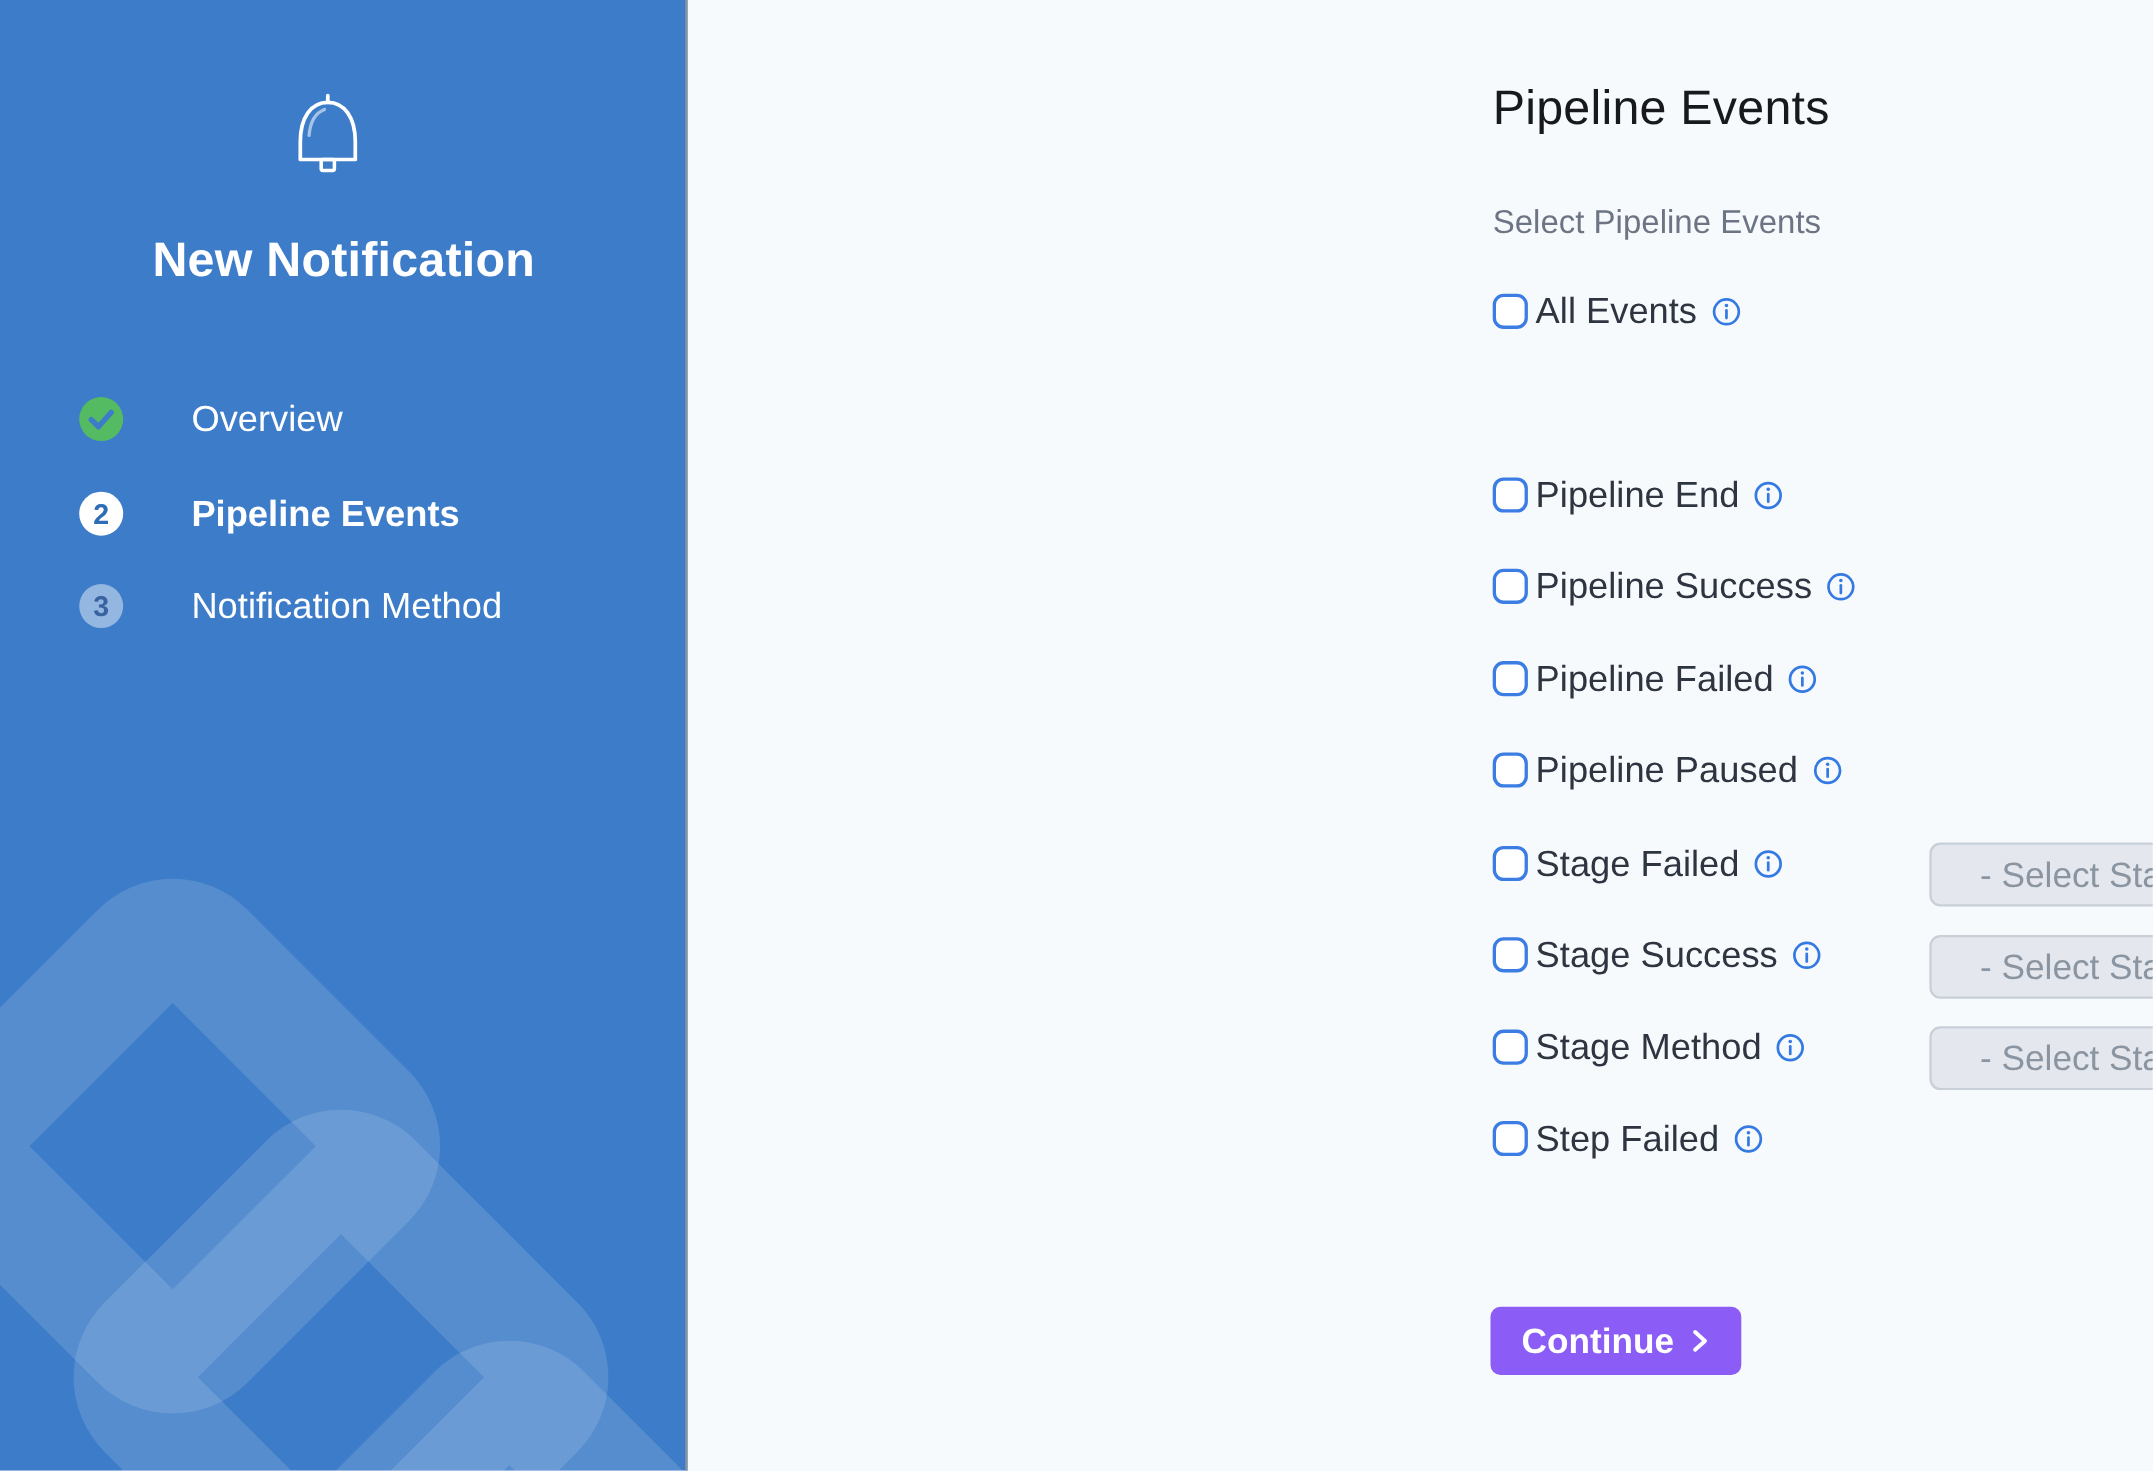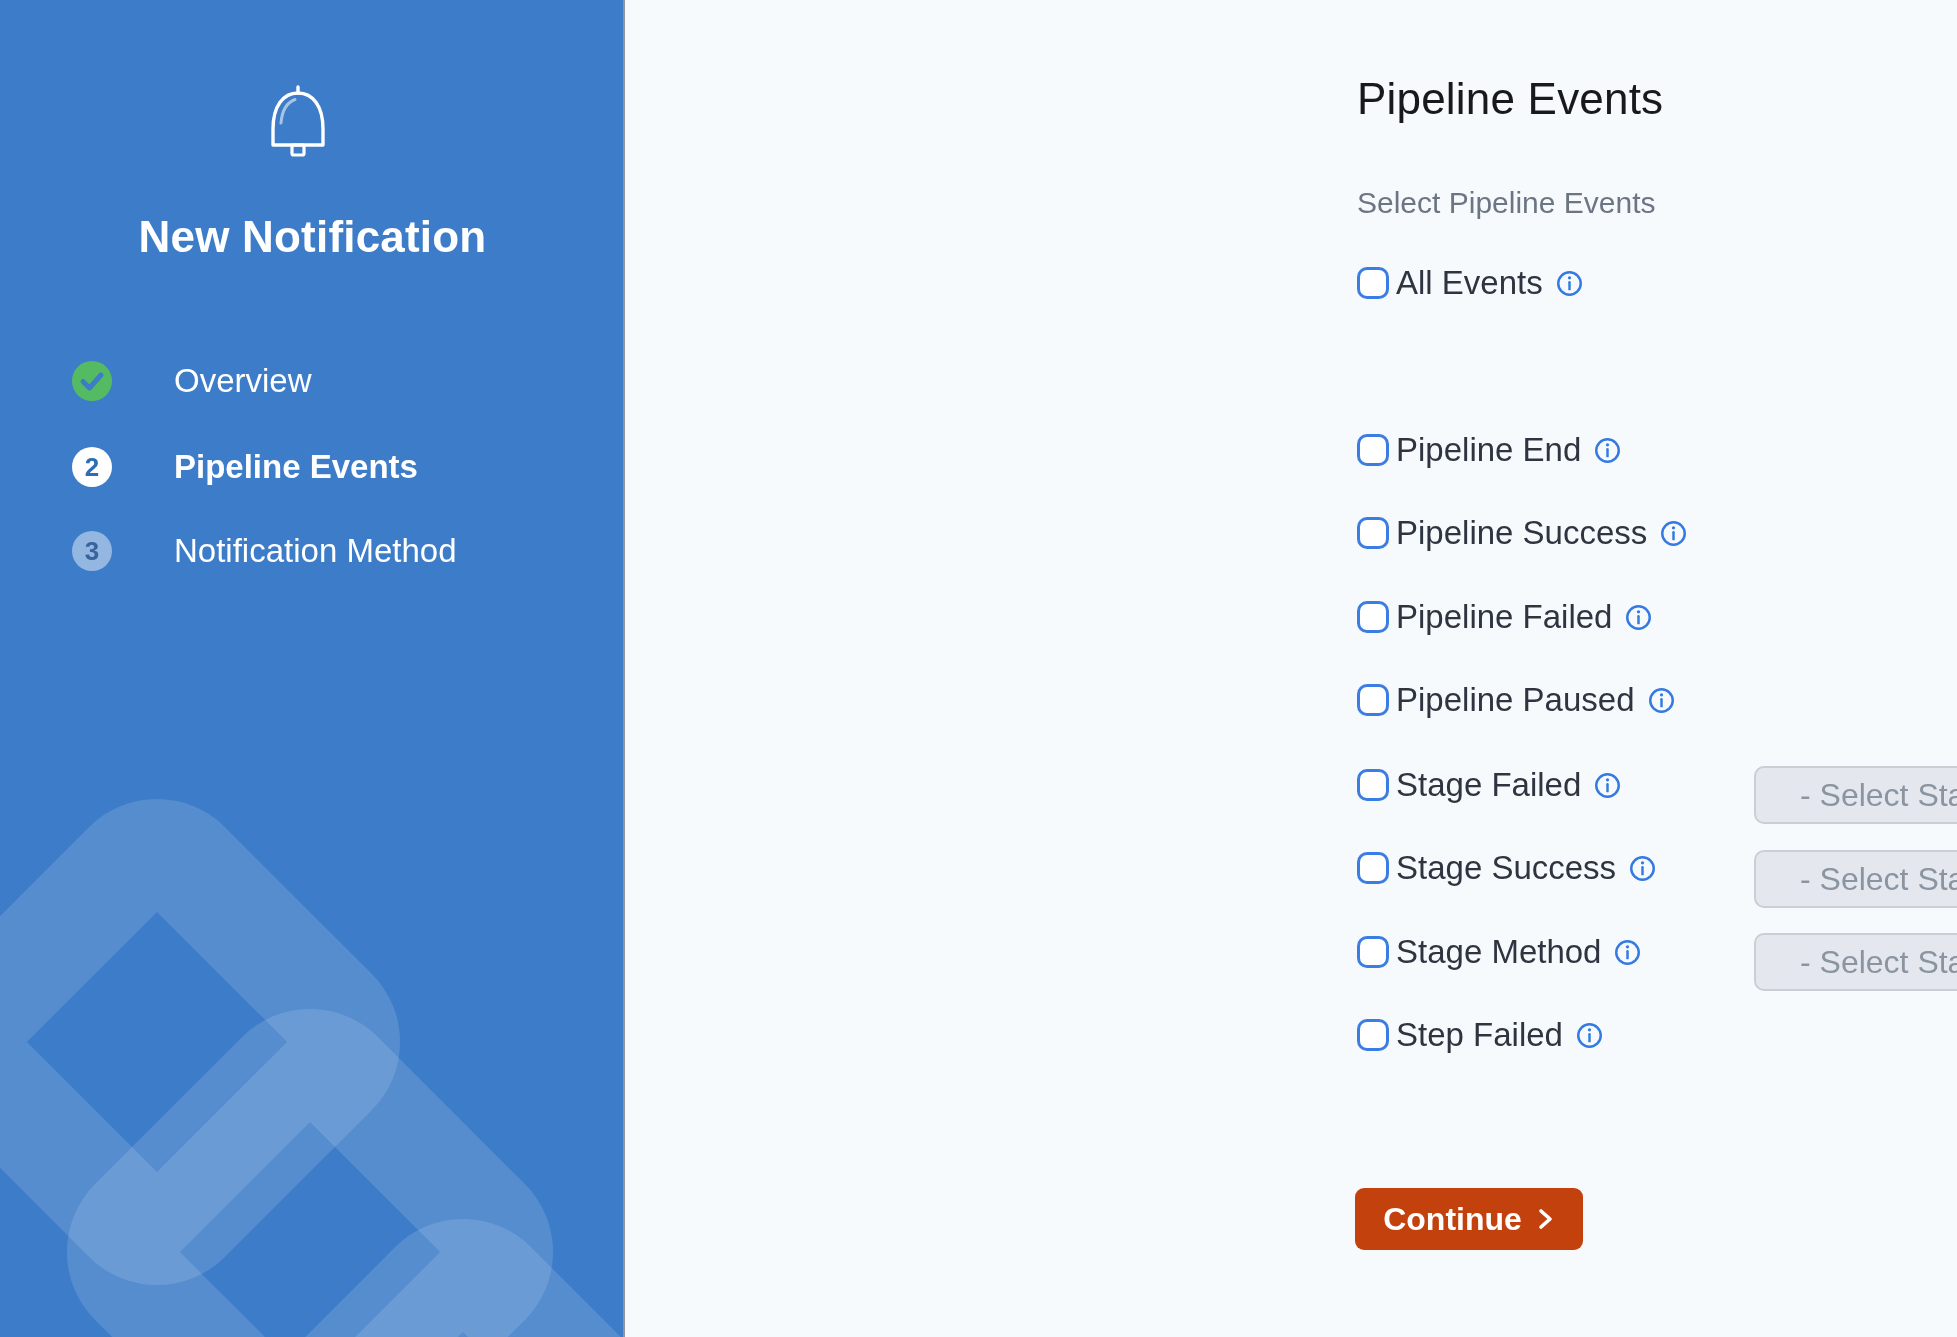--- a/index.html
+++ b/index.html
@@ -68,21 +68,21 @@
 
   .stage-select {
     position:absolute; left:1127px; width:696px; height:58px;
     background:#e4e8ee; border:2px solid #c9cfd7; border-radius:10px;
     display:flex; align-items:center; padding-left:44px; cursor:pointer;
   }
   .stage-select span { font-size:32px; color:#8b95a1; }
 
   .continue-btn {
     position:absolute; left:728px; top:1188px; width:228px; height:62px;
-    background:#c2410c; border:none; border-radius:9px; cursor:pointer;
+    background:#8b5cf6; border:none; border-radius:9px; cursor:pointer;
     display:flex; align-items:center; justify-content:center; gap:13px;
     color:#ffffff; font-size:32px; font-weight:bold;
     font-family:"Liberation Sans", sans-serif;
   }
 </style>
 </head>
 <body>
 
 <div class="screen">
 

